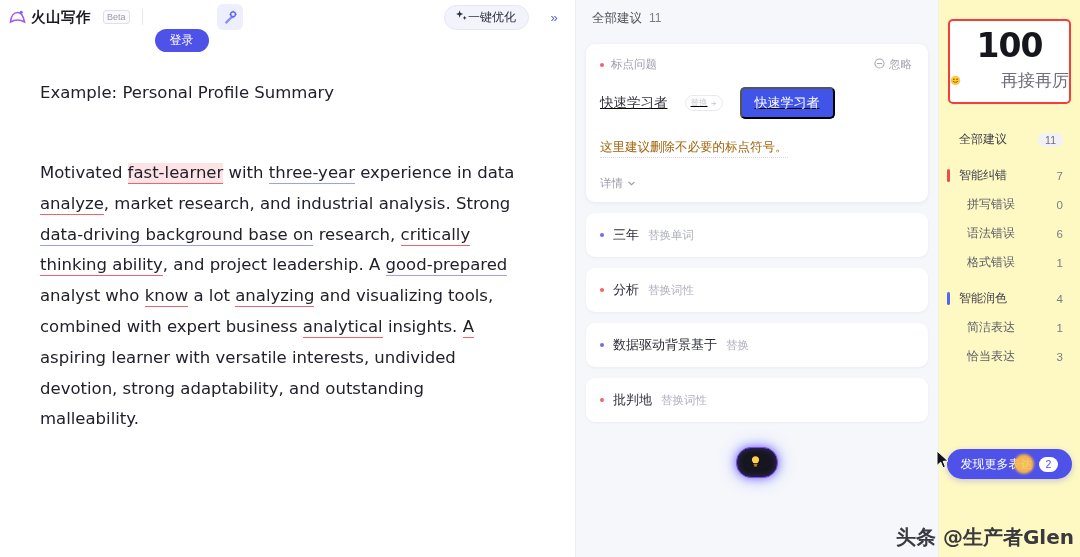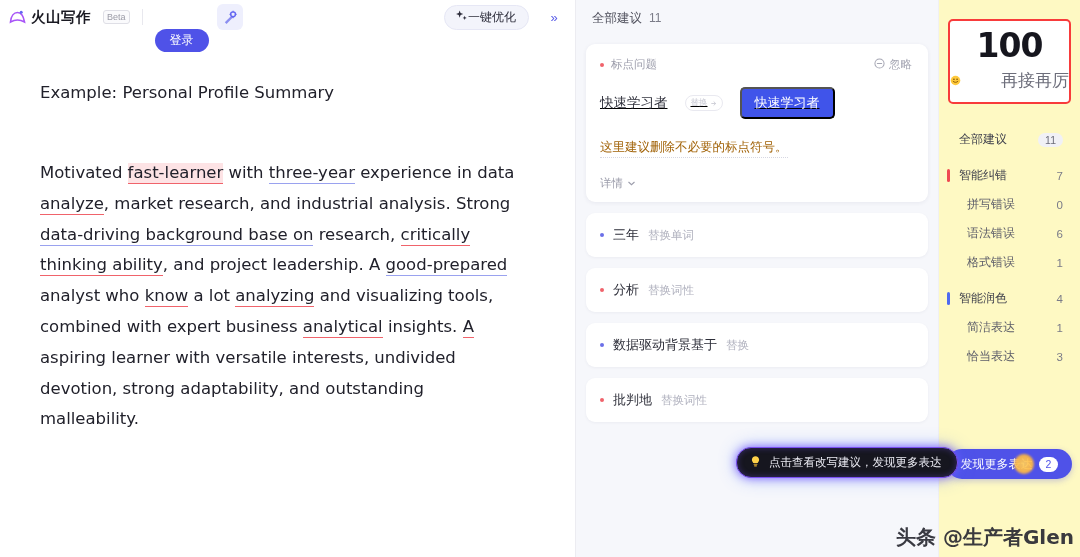--- a/index.html
+++ b/index.html
@@ -311,21 +311,20 @@
     </div>
 
     <div class="tooltip">
       <span>
         <svg width="13" height="13" viewBox="0 0 14 14">
           <path d="M7 1.4 C9.3 1.4 10.9 3.1 10.9 5.2 C10.9 6.8 9.9 7.7 9.4 8.6 L4.6 8.6 C4.1 7.7 3.1 6.8 3.1 5.2 C3.1 3.1 4.7 1.4 7 1.4 Z" fill="#ffd24a"></path>
           <rect x="4.9" y="9.3" width="4.2" height="1.2" rx=".6" fill="#d8a62e"></rect>
           <rect x="5.4" y="11.1" width="3.2" height="1.2" rx=".6" fill="#d8a62e"></rect>
         </svg>
       </span>
-      <span>点击查看改写建议，发现更多表达</span>
     </div>
   </div>
 
   <div class="side-pane">
 
     <div class="score-box">
       <div class="score-num">
         <span class="score-underline"></span>
         <span>100</span>
       </div>

